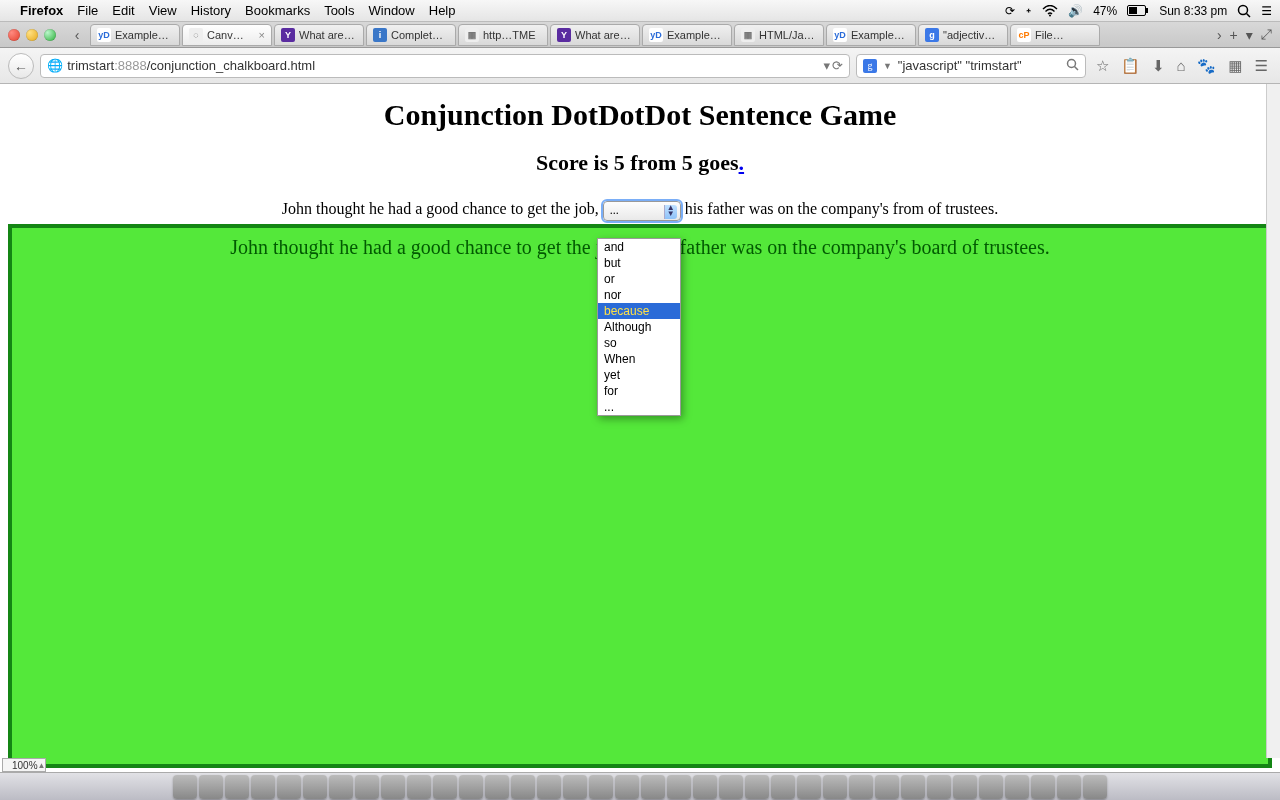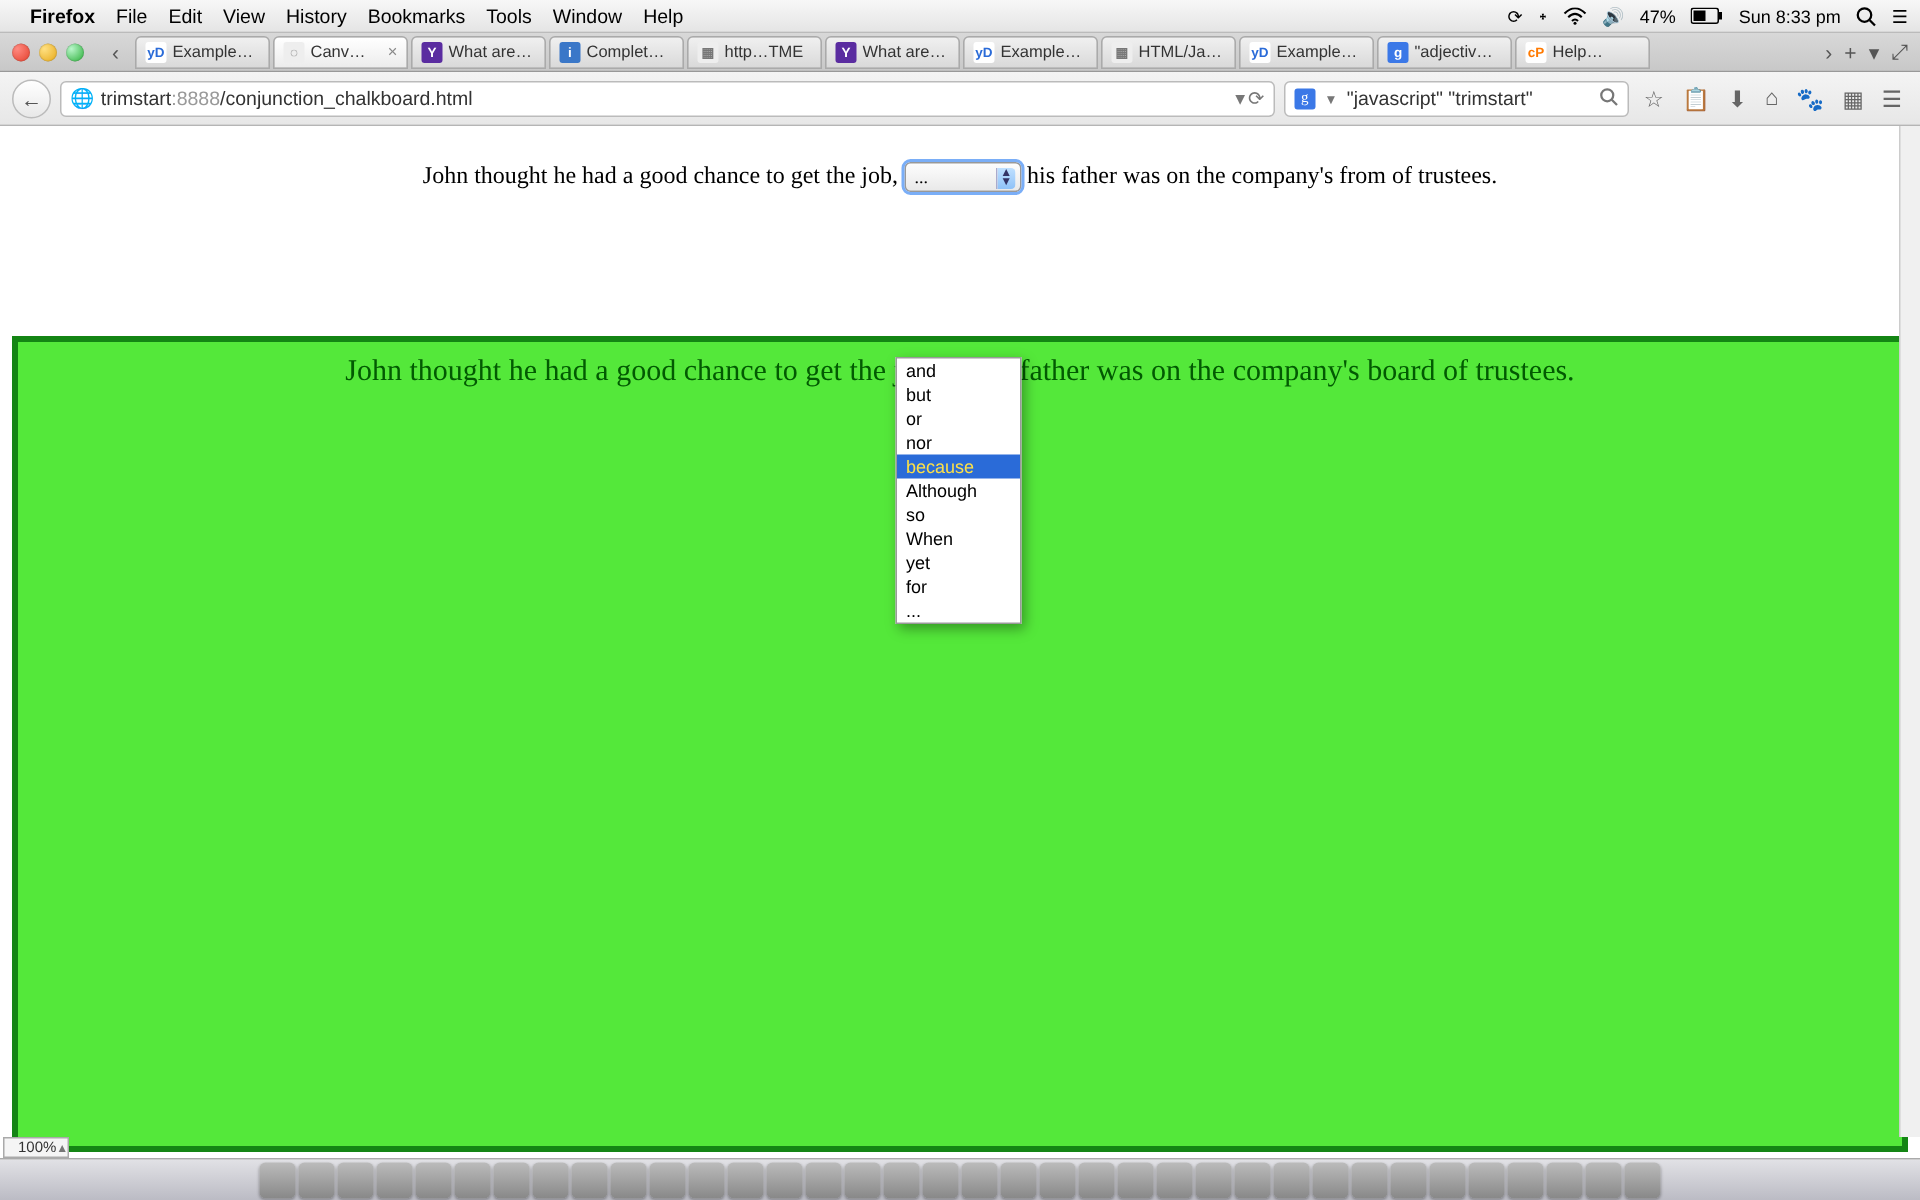--- a/index.html
+++ b/index.html
@@ -163,21 +163,21 @@
     <span class="ellip">Example…</span>
 
   </div>
     <div class="tab">
     <span class="fav" style="background:#3b78e7;color:#ffffff;font-weight:bold;">g</span>
     <span class="ellip">"adjectiv…</span>
 
   </div>
     <div class="tab">
     <span class="fav" style="background:#ffffff;color:#ff7a00;font-weight:bold;">cP</span>
-    <span class="ellip">Help…</span>
+    <span class="ellip">File…</span>
 
   </div>
   <div class="right-icons">
     <span>›</span>
     <span>+</span>
     <span>▾</span>
     <span>⤢</span>
   </div>
 </div>
 
@@ -207,20 +207,24 @@
     <span>📋</span>
     <span>⬇</span>
     <span>⌂</span>
     <span>🐾</span>
     <span>▦</span>
     <span>☰</span>
   </div>
 </div>
 
 <div class="page">
+  <h1>Conjunction DotDotDot Sentence Game</h1>
+  <h2>
+    <span>Score is </span><span>5 from 5 goes</span><a href="#">.</a>
+  </h2>
   <div class="sentence-row">
     <span>John thought he had a good chance to get the job, </span>
     <span class="sel">
       <span class="mac-select">
         <span>...</span>
         <span class="caret">▲</span>
         <span class="caret2">▼</span>
       </span>
     </span>
     <span> his father was on the company's from of trustees.</span>

